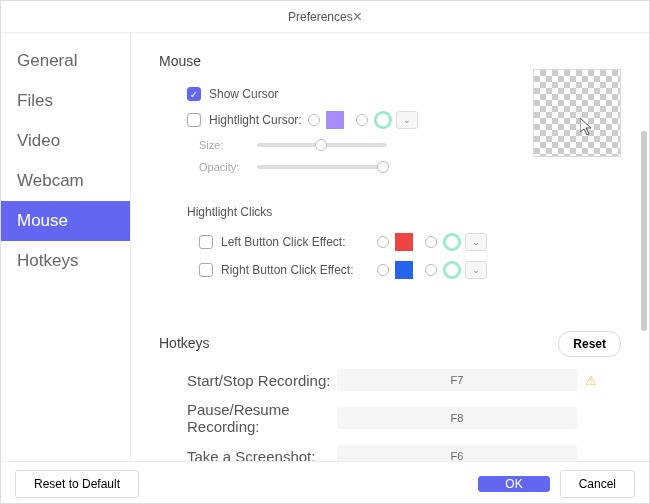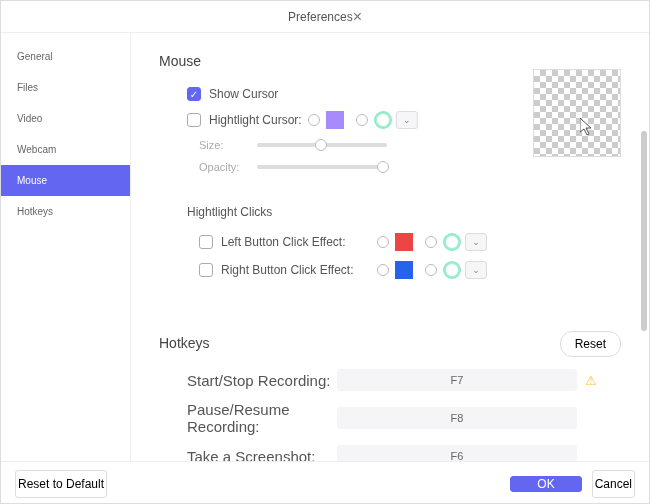--- a/index.html
+++ b/index.html
@@ -3,21 +3,21 @@
   <meta charset="utf-8">
   <style>
     * { box-sizing: border-box; margin: 0; padding: 0; font-family: -apple-system, BlinkMacSystemFont, "Segoe UI", Arial, sans-serif; }
     body { width: 650px; height: 504px; background: #fff; border: 1px solid #ddd; position: relative; overflow: hidden; }
     
     .titlebar { height: 32px; display: flex; align-items: center; justify-content: center; padding: 0 12px; border-bottom: 1px solid #eee; font-size: 12px; color: #555; }
     .close-x { font-size: 16px; color: #777; cursor: pointer; }
     
     .main { display: flex; height: 428px; }
     .sidebar { width: 130px; border-right: 1px solid #eee; padding-top: 8px; }
-    .sidebar-item { padding: 10px 16px; font-size: 10px; color: #666; cursor: pointer; }
+    .sidebar-item { padding: 10px 16px; font-size: 17px; color: #666; cursor: pointer; }
     .sidebar-item.active { background: #6366f1; color: #fff; }
     
     .content { flex: 1; padding: 20px 28px 0 28px; overflow-y: auto; position: relative; }
     .section-title { font-size: 14px; color: #444; margin-bottom: 18px; }
     
     .preview { position: absolute; right: 28px; top: 36px; width: 88px; height: 88px;
       background-image: repeating-conic-gradient(#ccc 0% 25%, #fff 0% 50%);
       background-size: 12px 12px; border: 1px solid #ddd; }
     .preview-cursor { position: absolute; left: 46px; top: 48px; }
     
@@ -31,29 +31,29 @@
     .swatch { width: 18px; height: 18px; border: 1px solid transparent; margin-right: 6px; }
     .ring-swatch { width: 18px; height: 18px; border-radius: 50%; border: 2px solid #34d39988; display: inline-block; margin-right: 4px; box-shadow: 0 0 0 1px #a7f3d0 inset; }
     .dd { width: 22px; height: 18px; border: 1px solid #ddd; background: #f6f6f8; border-radius: 3px; display: inline-flex; align-items: center; justify-content: center; font-size: 9px; color: #888; cursor: pointer; }
     
     .slider { height: 4px; background: #ddd; border-radius: 2px; position: relative; margin-left: 10px; }
     .slider-thumb { position: absolute; top: -4px; width: 12px; height: 12px; background: #fff; border: 1px solid #bbb; border-radius: 50%; cursor: pointer; }
     .slider-label { width: 48px; color: #aaa; font-size: 11px; }
     
     .sub-title { font-size: 12px; color: #555; margin: 32px 0 14px 28px; }
     
-    .reset-btn { position: absolute; right: 28px; top: 298px; padding: 5px 14px; font-size: 12px; border: 1px solid #ddd; background: #fff; border-radius: 12px; cursor: pointer; }
+    .reset-btn { position: absolute; right: 28px; top: 298px; padding: 5px 14px; font-size: 12px; border: 1px solid #ddd; background: #fff; border-radius: 12px; cursor: pointer; font-weight: bold; }
     
     .hotkey-row { display: flex; align-items: center; margin-bottom: 10px; margin-left: 28px; }
     .hotkey-label { width: 150px; font-size: 15px; color: #555; }
     .hotkey-field { flex: 1; max-width: 240px; background: #f5f5f7; border-radius: 3px; text-align: center; font-size: 11px; color: #666; padding: 5px 0; }
     .warn { color: #f5c242; margin-left: 8px; font-size: 13px; }
     
     .footer { height: 44px; border-top: 1px solid #eee; display: flex; align-items: center; padding: 0 14px; }
-    .footer-btn { padding: 6px 2px; font-size: 12px; border: 1px solid #ddd; background: #fff; border-radius: 3px; cursor: pointer; }
+    .footer-btn { padding: 6px 18px; font-size: 12px; border: 1px solid #ddd; background: #fff; border-radius: 3px; cursor: pointer; }
     .footer-spacer { flex: 1; }
     .ok-btn { background: #6366f1; color: #fff; border-color: #6366f1; margin-right: 10px; padding: 0 26px; }
     
     .scrollbar-track { position: absolute; right: 2px; top: 40px; width: 6px; height: 420px; }
     .scrollbar-thumb { position: absolute; right: 0; width: 6px; height: 200px; top: 90px; background: #ccc; border-radius: 3px; }
   </style>
 </head>
 <body>
 
 <div class="titlebar">

